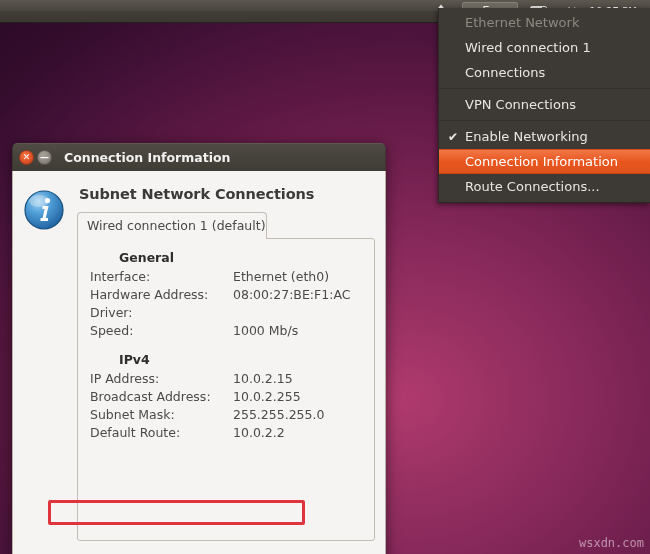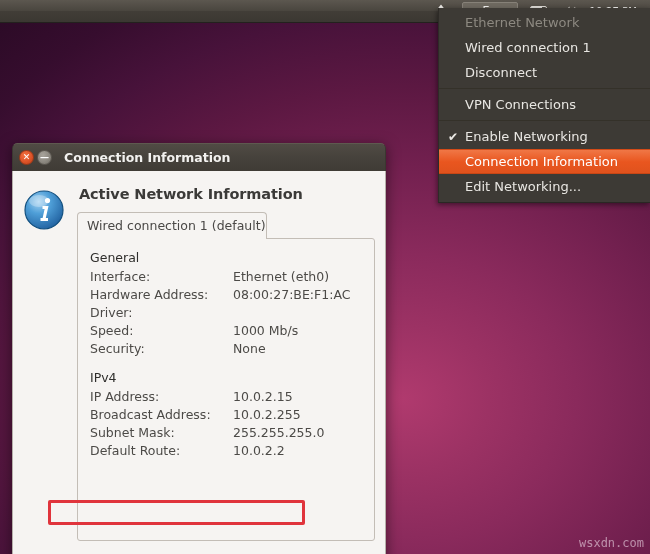--- a/index.html
+++ b/index.html
@@ -208,23 +208,24 @@
     background: #f6f4f2;
     padding: 11px 2px 8px 12px;
     position: relative;
     z-index: 1;
     height: 303px;
     overflow: hidden;
   }
 
   .section-title {
     font-size: 12.5px;
-    font-weight: normal;
+    font-weight: bold;
     color: #2f2e2c;
     margin-bottom: 2px;
+    margin-left: 29px;
   }
   .spacer { height: 13px; }
 
   table.props { border-collapse: collapse; width: 100%; }
   table.props td {
     font-size: 12.5px;
     color: #4c4a47;
     padding: 1.5px 0;
     vertical-align: top;
     white-space: nowrap;
@@ -300,42 +301,42 @@
 
     <div class="menu-item disabled">
       <span>Ethernet Network</span>
     </div>
 
     <div class="menu-item">
       <span>Wired connection 1</span>
     </div>
 
     <div class="menu-item">
-      <span>Disconnect</span>
+      <span>Connections</span>
     </div>
 
     <div class="menu-sep"></div>
 
     <div class="menu-item">
       <span>VPN Connections</span>
     </div>
 
     <div class="menu-sep"></div>
 
     <div class="menu-item">
       <span class="menu-check">✔</span>
       <span>Enable Networking</span>
     </div>
 
     <div class="menu-item highlighted">
       <span>Connection Information</span>
     </div>
 
     <div class="menu-item">
-      <span>Edit Networking...</span>
+      <span>Route Connections...</span>
     </div>
   </div>
 
   <div id="dialog">
 
     <div id="titlebar">
       <span class="win-btn close">
         <span class="glyph">✕</span>
       </span>
       <span class="win-btn minimize">
@@ -357,21 +358,21 @@
           </defs>
           <circle cx="21" cy="21" r="19" fill="url(#ig)" stroke="#13507f" stroke-width="1.2"></circle>
           <ellipse cx="16" cy="12" rx="10" ry="6" fill="rgba(255,255,255,0.28)"></ellipse>
           <circle cx="24.5" cy="11.5" r="2.6" fill="#ffffff"></circle>
           <path d="M19.5 17 L25.5 17 L22.8 29 L25 29 L25 32 L17.5 32 L17.5 29 L19.6 29 L21.6 20 L19.5 20 Z" fill="#ffffff"></path>
         </svg>
       </div>
 
       <div id="content-col">
 
-        <div id="heading">Active Network Information</div>
+        <div id="heading">Subnet Network Connections</div>
 
         <div id="notebook">
           <div id="tab-strip">
             <div class="tab">
               <span>Wired connection 1 (default)</span>
             </div>
           </div>
 
           <div id="tab-page">
 
@@ -387,24 +388,20 @@
                 <td class="prop-value">08:00:27:BE:F1:AC</td>
               </tr>
               <tr>
                 <td class="prop-label">Driver:</td>
                 <td class="prop-value"></td>
               </tr>
               <tr>
                 <td class="prop-label">Speed:</td>
                 <td class="prop-value">1000 Mb/s</td>
               </tr>
-              <tr>
-                <td class="prop-label">Security:</td>
-                <td class="prop-value">None</td>
-              </tr>
             </tbody>
               </table>
 
             <div class="spacer"></div>
 
             <div class="section-title">IPv4</div>
             <table class="props">
               <tbody>
                   <tr>
                 <td class="prop-label">IP Address:</td>

